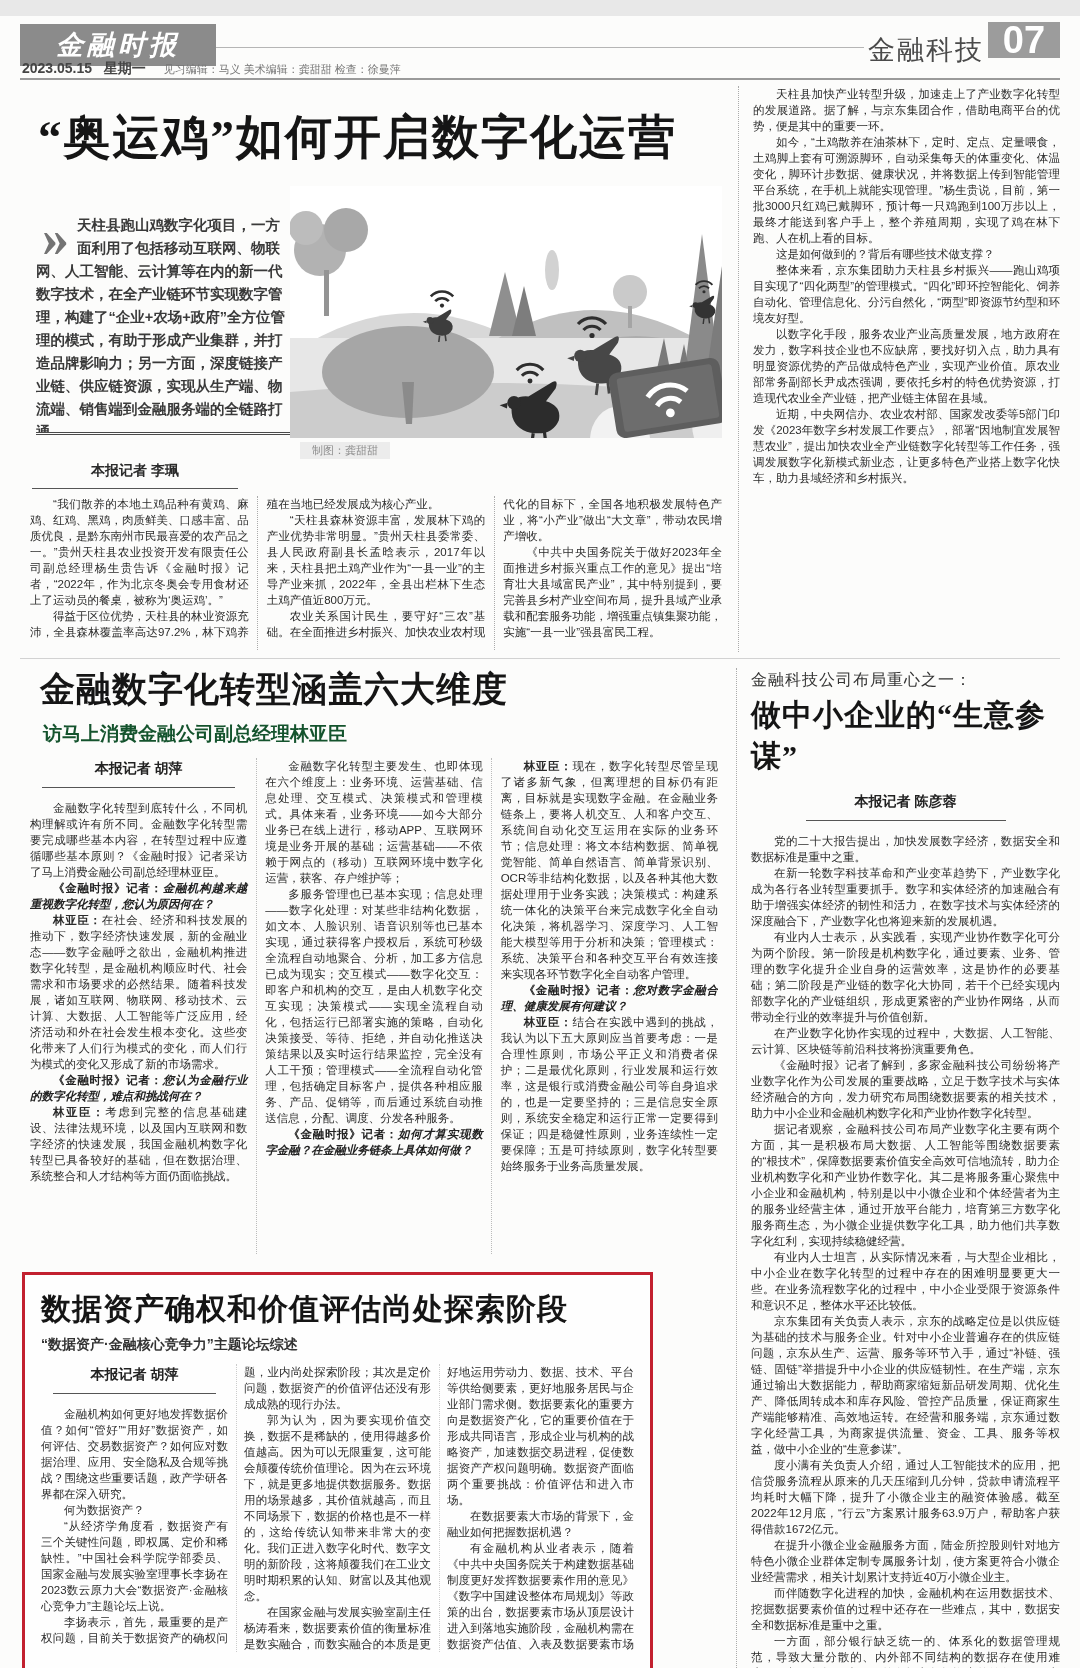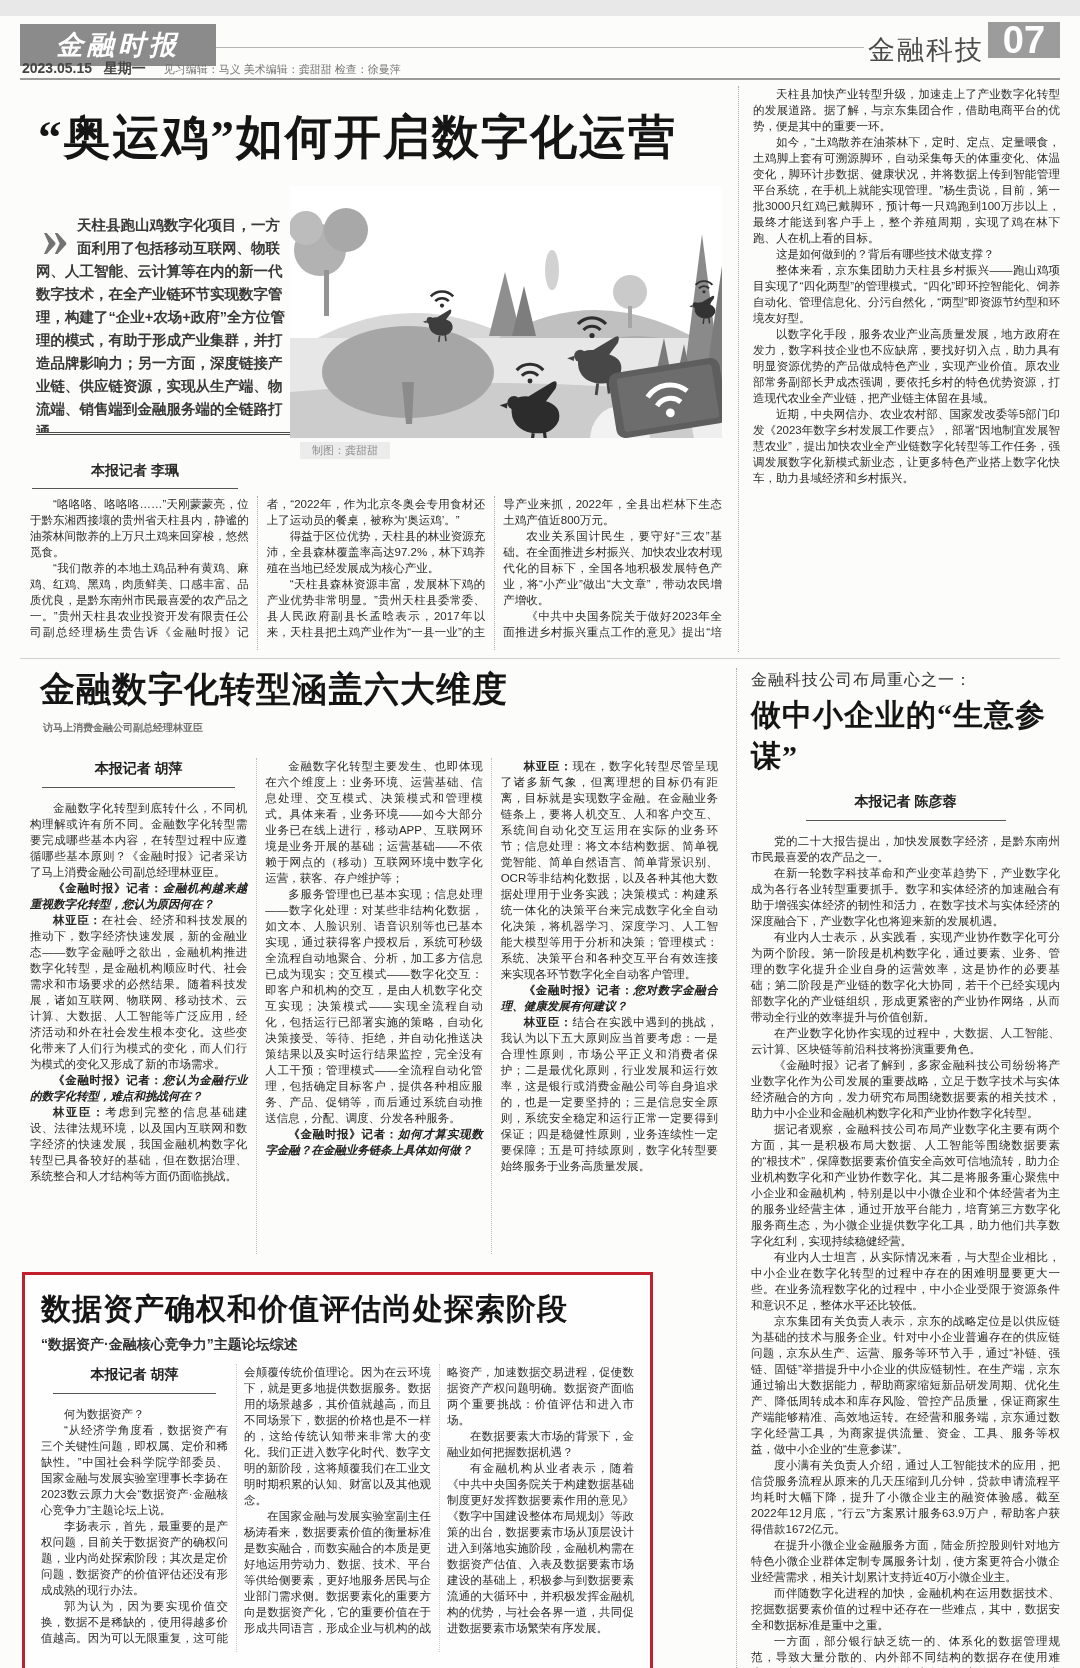--- a/index.html
+++ b/index.html
@@ -39,21 +39,21 @@
              padding:1px 12px;}
   .lead-byline{position:absolute;left:32px;top:446px;width:206px;text-align:center;font-size:14px;
                font-weight:bold;border-bottom:1px solid #555;padding-bottom:8px;}
   .lead-cols{position:absolute;left:30px;top:480px;width:692px;height:154px;overflow:hidden;
              column-count:3;column-gap:18px;column-rule:1px dotted #aaa;}
   .lead-right{position:absolute;left:738px;top:70px;width:322px;height:566px;overflow:hidden;
               border-left:1px dotted #aaa;padding-left:14px;box-sizing:border-box;}
   .divider{position:absolute;left:20px;top:642px;width:1040px;height:1px;background:#d2d2d2;}
   
   .art2-headline{position:absolute;left:40px;top:650px;font-size:35px;letter-spacing:1px;}
-  .art2-sub{position:absolute;left:43px;top:705px;font-size:10px;font-weight:bold;color:#737373;}
+  .art2-sub{position:absolute;left:43px;top:705px;font-size:19px;font-weight:bold;color:#14532d;}
   .art2-cols{position:absolute;left:30px;top:742px;width:688px;height:496px;overflow:hidden;
              column-count:3;column-gap:18px;column-rule:1px dotted #bbb;}
   
   .rart{position:absolute;left:736px;top:652px;width:324px;height:1008px;overflow:hidden;
         border-left:1px dotted #aaa;padding-left:14px;box-sizing:border-box;}
   .rart .kicker{font-size:16px;color:#333;letter-spacing:1px;margin:2px 0 4px;}
   .rart .rhead{font-size:30px;letter-spacing:1px;margin:0 0 14px;}
   .rart .byline{width:200px;margin:0 auto 12px;}
   
   .forum{position:absolute;left:22px;top:1256px;width:631px;height:404px;box-sizing:border-box;
@@ -157,21 +157,20 @@
         <path d="M-20,-4 A27,27 0 0 1 20,-4" fill="none" stroke="#ffffff" stroke-width="5"></path>
         <path d="M-12,6 A16,16 0 0 1 12,6" fill="none" stroke="#ffffff" stroke-width="5"></path>
         <circle cx="0" cy="15" r="4.4" fill="#ffffff"></circle>
       </g>
     </svg>
   </div>
   <div class="illus-cap">制图：龚甜甜</div>
 
   <div class="lead-byline">本报记者 李珮</div>
   <div class="lead-cols bodytext">
-      <p>“咯咯咯、咯咯咯……”天刚蒙蒙亮，位于黔东湘西接壤的贵州省天柱县内，静谧的油茶林间散养的上万只土鸡来回穿梭，悠然觅食。</p>
       <p>“我们散养的本地土鸡品种有黄鸡、麻鸡、红鸡、黑鸡，肉质鲜美、口感丰富、品质优良，是黔东南州市民最喜爱的农产品之一。”贵州天柱县农业投资开发有限责任公司副总经理杨生贵告诉《金融时报》记者，“2022年，作为北京冬奥会专用食材还上了运动员的餐桌，被称为‘奥运鸡’。”</p>
       <p>得益于区位优势，天柱县的林业资源充沛，全县森林覆盖率高达97.2%，林下鸡养殖在当地已经发展成为核心产业。</p>
       <p>“天柱县森林资源丰富，发展林下鸡的产业优势非常明显。”贵州天柱县委常委、县人民政府副县长孟晗表示，2017年以来，天柱县把土鸡产业作为“一县一业”的主导产业来抓，2022年，全县出栏林下生态土鸡产值近800万元。</p>
       <p>农业关系国计民生，要守好“三农”基础。在全面推进乡村振兴、加快农业农村现代化的目标下，全国各地积极发展特色产业，将“小产业”做出“大文章”，带动农民增产增收。</p>
       <p>《中共中央国务院关于做好2023年全面推进乡村振兴重点工作的意见》提出“培育壮大县域富民产业”，其中特别提到，要完善县乡村产业空间布局，提升县域产业承载和配套服务功能，增强重点镇集聚功能，实施“一县一业”强县富民工程。</p>
     </div>
   <div class="lead-right bodytext">
       <p>天柱县加快产业转型升级，加速走上了产业数字化转型的发展道路。据了解，与京东集团合作，借助电商平台的优势，便是其中的重要一环。</p>
       <p>如今，“土鸡散养在油茶林下，定时、定点、定量喂食，土鸡脚上套有可溯源脚环，自动采集每天的体重变化、体温变化，脚环计步数据、健康状况，并将数据上传到智能管理平台系统，在手机上就能实现管理。”杨生贵说，目前，第一批3000只红鸡已戴脚环，预计每一只鸡跑到100万步以上，最终才能送到客户手上，整个养殖周期，实现了鸡在林下跑、人在机上看的目标。</p>
       <p>这是如何做到的？背后有哪些技术做支撑？</p>
@@ -199,41 +198,42 @@
         <p class="q"><b>《金融时报》记者：</b>您对数字金融合理、健康发展有何建议？</p>
         <p><b>林亚臣：</b>结合在实践中遇到的挑战，我认为以下五大原则应当首要考虑：一是合理性原则，市场公平正义和消费者保护；二是最优化原则，行业发展和运行效率，这是银行或消费金融公司等自身追求的，也是一定要坚持的；三是信息安全原则，系统安全稳定和运行正常一定要得到保证；四是稳健性原则，业务连续性一定要保障；五是可持续原则，数字化转型要始终服务于业务高质量发展。</p>
       </div>
   </div>
 
   <div class="rart bodytext">
     <div class="kicker">金融科技公司布局重心之一：</div>
     <div class="rhead serifhead">做中小企业的“生意参谋”</div>
     <div class="byline">本报记者 陈彦蓉</div>
     <div>
-        <p>党的二十大报告提出，加快发展数字经济，是黔东南州市民最喜爱的农产品之一。</p>
+        <p>党的二十大报告提出，加快发展数字经济，数据安全和数据标准是重中之重。</p>
         <p>在新一轮数字科技革命和产业变革趋势下，产业数字化成为各行各业转型重要抓手。数字和实体经济的加速融合有助于增强实体经济的韧性和活力，在数字技术与实体经济的深度融合下，产业数字化也将迎来新的发展机遇。</p>
         <p>有业内人士表示，从实践看，实现产业协作数字化可分为两个阶段。第一阶段是机构数字化，通过要素、业务、管理的数字化提升企业自身的运营效率，这是协作的必要基础；第二阶段是产业链的数字化大协同，若干个已经实现内部数字化的产业链组织，形成更紧密的产业协作网络，从而带动全行业的效率提升与价值创新。</p>
         <p>在产业数字化协作实现的过程中，大数据、人工智能、云计算、区块链等前沿科技将扮演重要角色。</p>
         <p>《金融时报》记者了解到，多家金融科技公司纷纷将产业数字化作为公司发展的重要战略，立足于数字技术与实体经济融合的方向，发力研究布局围绕数据要素的相关技术，助力中小企业和金融机构数字化和产业协作数字化转型。</p>
         <p>据记者观察，金融科技公司布局产业数字化主要有两个方面，其一是积极布局大数据、人工智能等围绕数据要素的“根技术”，保障数据要素价值安全高效可信地流转，助力企业机构数字化和产业协作数字化。其二是将服务重心聚焦中小企业和金融机构，特别是以中小微企业和个体经营者为主的服务业经营主体，通过开放平台能力，培育第三方数字化服务商生态，为小微企业提供数字化工具，助力他们共享数字化红利，实现持续稳健经营。</p>
         <p>有业内人士坦言，从实际情况来看，与大型企业相比，中小企业在数字化转型的过程中存在的困难明显要更大一些。在业务流程数字化的过程中，中小企业受限于资源条件和意识不足，整体水平还比较低。</p>
         <p>京东集团有关负责人表示，京东的战略定位是以供应链为基础的技术与服务企业。针对中小企业普遍存在的供应链问题，京东从生产、运营、服务等环节入手，通过“补链、强链、固链”举措提升中小企业的供应链韧性。在生产端，京东通过输出大数据能力，帮助商家缩短新品研发周期、优化生产、降低周转成本和库存风险、管控产品质量，保证商家生产端能够精准、高效地运转。在经营和服务端，京东通过数字化经营工具，为商家提供流量、资金、工具、服务等权益，做中小企业的“生意参谋”。</p>
         <p>度小满有关负责人介绍，通过人工智能技术的应用，把信贷服务流程从原来的几天压缩到几分钟，贷款申请流程平均耗时大幅下降，提升了小微企业主的融资体验感。截至2022年12月底，“行云”方案累计服务63.9万户，帮助客户获得借款1672亿元。</p>
         <p>在提升小微企业金融服务方面，陆金所控股则针对地方特色小微企业群体定制专属服务计划，使方案更符合小微企业经营需求，相关计划累计支持近40万小微企业主。</p>
         <p>而伴随数字化进程的加快，金融机构在运用数据技术、挖掘数据要素价值的过程中还存在一些难点，其中，数据安全和数据标准是重中之重。</p>
         <p>一方面，部分银行缺乏统一的、体系化的数据管理规范，导致大量分散的、内外部不同结构的数据存在使用难度，限制了数据要素作用的发挥和数据资产的转化；另一方面，数据已经成为国家基础性资源，如何确保数据安全，尤其是金融等领域重点数据的安全，已经迫在眉睫，需要国家监管部门以及行业参与者共同努力，筑起数据安全的护城河，确保数据安全合规使用。</p>
       </div>
   </div>
 
   <div class="forum">
     <div class="fhead serifhead">数据资产确权和价值评估尚处探索阶段</div>
     <div class="fsub">“数据资产·金融核心竞争力”主题论坛综述</div>
     <div class="forum-cols bodytext">
       <div class="byline">本报记者 胡萍</div>
       <div>
+          <p>金融机构如何更好地发挥数据价值？如何“管好”“用好”数据资产，如何评估、交易数据资产？如何应对数据治理、应用、安全隐私及合规等挑战？围绕这些重要话题，政产学研各界都在深入研究。</p>
           <p>何为数据资产？</p>
           <p>“从经济学角度看，数据资产有三个关键性问题，即权属、定价和稀缺性。”中国社会科学院学部委员、国家金融与发展实验室理事长李扬在2023数云原力大会“数据资产·金融核心竞争力”主题论坛上说。</p>
           <p>李扬表示，首先，最重要的是产权问题，目前关于数据资产的确权问题，业内尚处探索阶段；其次是定价问题，数据资产的价值评估还没有形成成熟的现行办法。</p>
           <p>郭为认为，因为要实现价值交换，数据不是稀缺的，使用得越多价值越高。因为可以无限重复，这可能会颠覆传统价值理论。因为在云环境下，就是更多地提供数据服务。数据用的场景越多，其价值就越高，而且不同场景下，数据的价格也是不一样的，这给传统认知带来非常大的变化。我们正进入数字化时代、数字文明的新阶段，这将颠覆我们在工业文明时期积累的认知、财富以及其他观念。</p>
           <p>在国家金融与发展实验室副主任杨涛看来，数据要素价值的衡量标准是数实融合，而数实融合的本质是更好地运用劳动力、数据、技术、平台等供给侧要素，更好地服务居民与企业部门需求侧。数据要素化的重要方向是数据资产化，它的重要价值在于形成共同语言，形成企业与机构的战略资产，加速数据交易进程，促使数据资产产权问题明确。数据资产面临两个重要挑战：价值评估和进入市场。</p>
           <p>在数据要素大市场的背景下，金融业如何把握数据机遇？</p>
           <p>有金融机构从业者表示，随着《中共中央国务院关于构建数据基础制度更好发挥数据要素作用的意见》《数字中国建设整体布局规划》等政策的出台，数据要素市场从顶层设计进入到落地实施阶段，金融机构需在数据资产估值、入表及数据要素市场建设的基础上，积极参与到数据要素流通的大循环中，并积极发挥金融机构的优势，与社会各界一道，共同促进数据要素市场繁荣有序发展。</p>
         </div>
     </div>
   </div>

